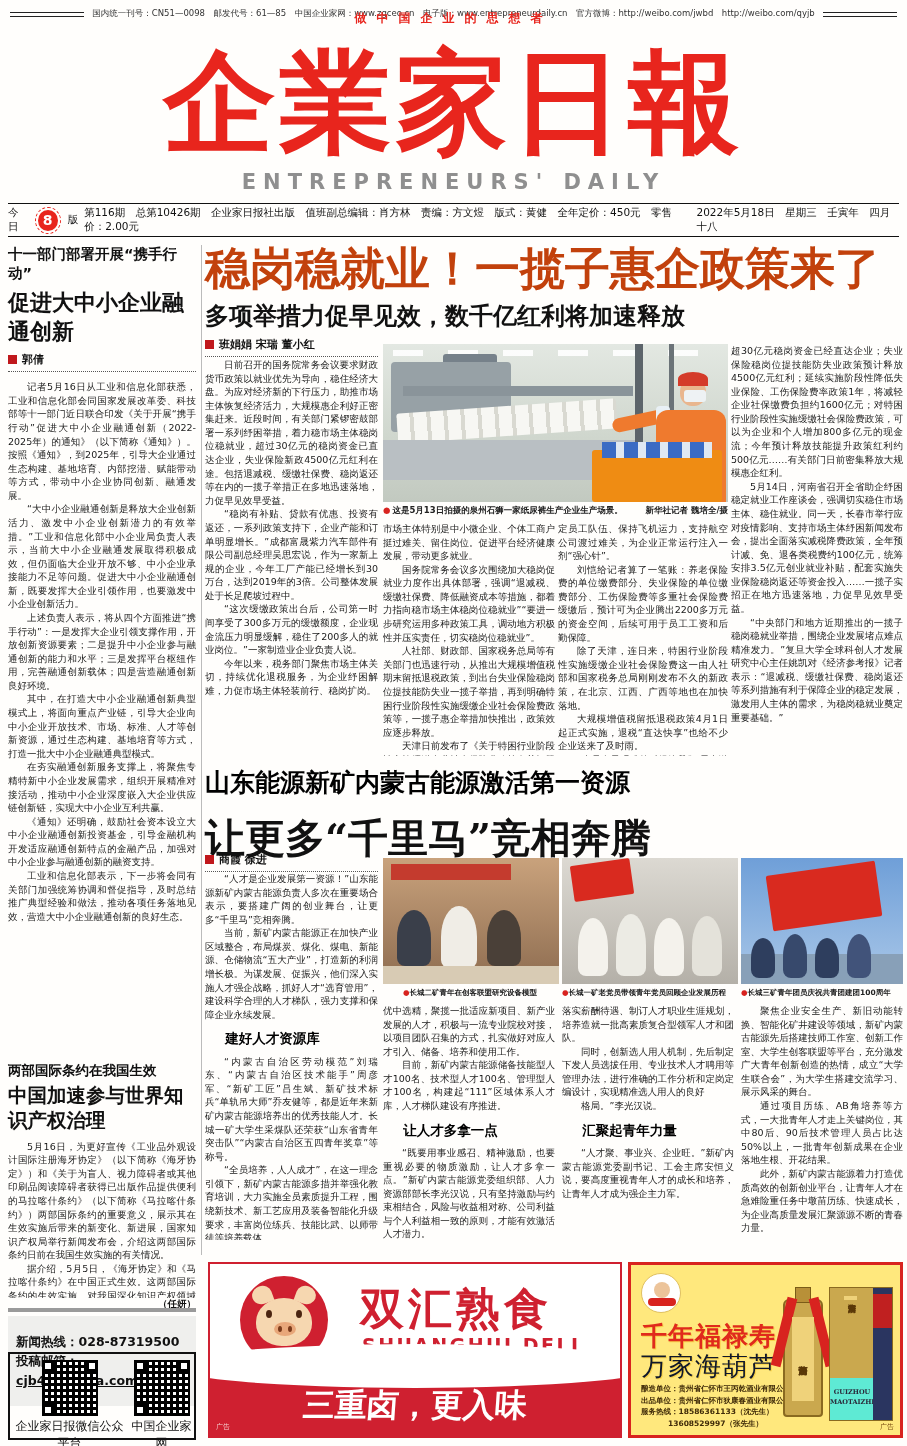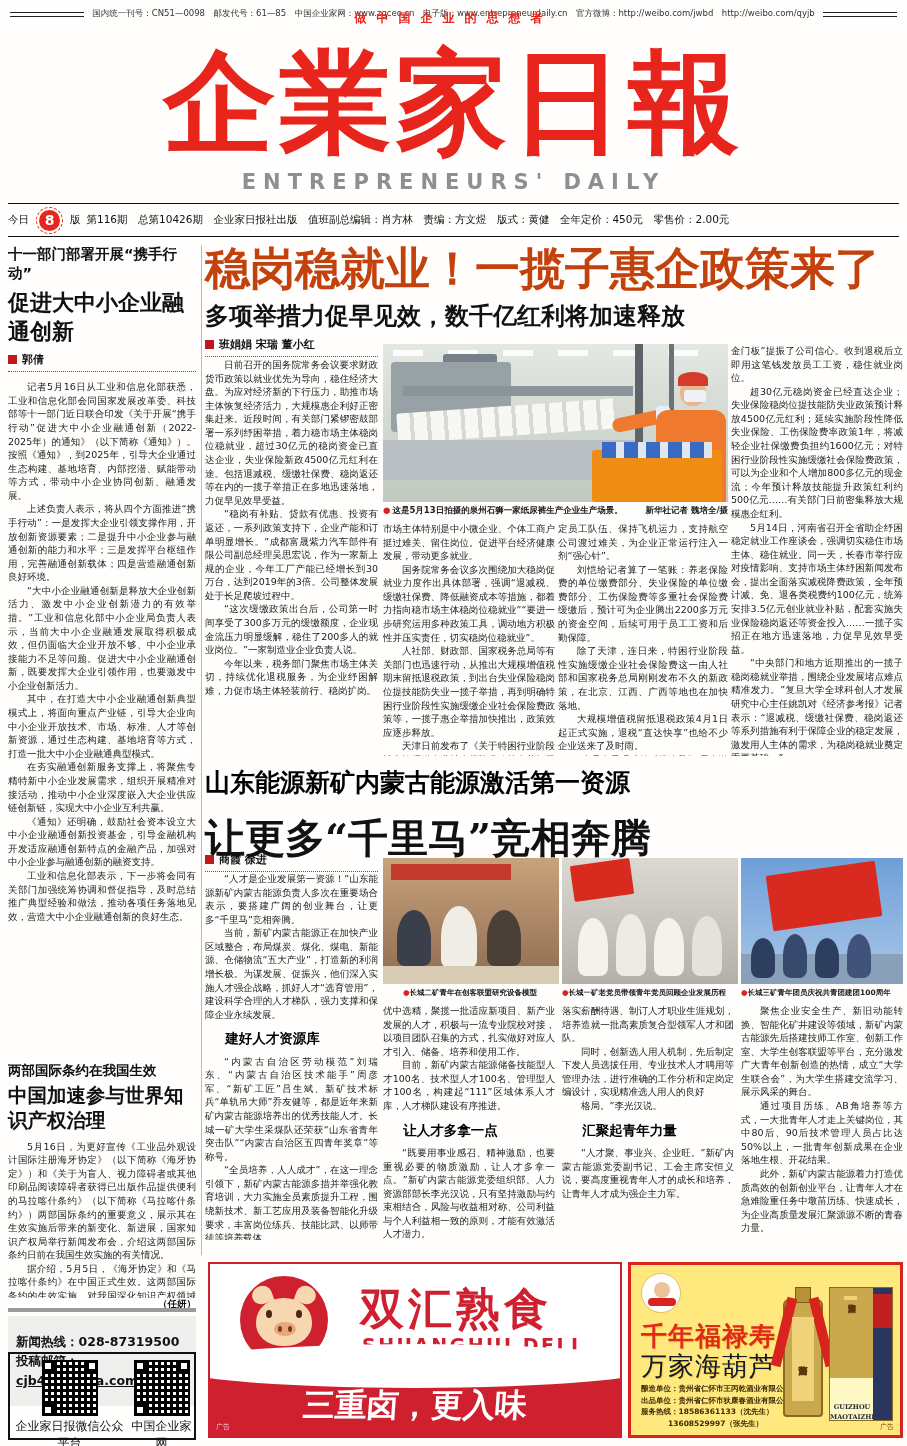--- a/index.html
+++ b/index.html
@@ -164,23 +164,23 @@
         border:2px solid #8a6a20; border-radius:6px 6px 4px 4px; }
   .gd-bottle .cap { position:absolute; top:-14px; left:10px; width:16px; height:16px; background:#b89038; border:1px solid #7a5c18; }
   .gd-bottle .ribbon { position:absolute; top:-4px; left:-6px; width:10px; height:70px; background:#d8231f; transform:rotate(14deg); }
   .gd-bottle .ribbon.r { left:auto; right:-6px; transform:rotate(-14deg); }
   .gd-bottle .lab { position:absolute; top:16px; left:7px; width:22px; height:84px; background:#efd27a;
         writing-mode:vertical-rl; font-size:9px; font-weight:bold; color:#5a3808; text-align:center; line-height:22px; }
   .gd-box { position:absolute; top:22px; left:198px; width:64px; height:134px; background:#caa84e; border:1px solid #8a6a20; display:flex; }
   .gd-box .main { position:relative; width:44px; height:100%; }
   .gd-box .main .vtxt { position:absolute; top:8px; left:14px; writing-mode:vertical-rl; font-size:8px;
         font-weight:bold; color:#5a3808; background:#efd27a; padding:2px 1px; }
-  .gd-box .white { position:absolute; bottom:0; left:0; width:44px; height:42px; background:#fef9c3;
+  .gd-box .white { position:absolute; bottom:0; left:0; width:44px; height:42px; background:#5eead4;
         font-family:"DejaVu Serif","Liberation Serif",serif; font-size:6.5px; font-weight:bold; color:#2a2a3a;
-        text-align:center; padding-top:25px; line-height:1.5; }
+        text-align:center; padding-top:10px; line-height:1.5; }
   .gd-box .side { width:20px; height:100%; background:#2a3560; position:relative; }
   .gd-box .side .band { position:absolute; top:6px; left:0; width:100%; height:34px; background:#c02020; }
   .ad-gd .ad-label { right:6px; bottom:3px; color:#7a4a10; }
 </style>
 </head>
 <body>
 
 <div class="page">
 
   <div class="topbar">
@@ -192,35 +192,36 @@
   <div class="slogan">做中国企业的思想者</div>
 
   <div class="masthead-title">企業家日報</div>
   <div class="masthead-sub">ENTREPRENEURS' DAILY</div>
 
   <div class="infobar">
     <span>今日</span>
     <span class="pagecircle">8</span>
     <span>版</span>
     <span>第116期　总第10426期　企业家日报社出版　值班副总编辑：肖方林　责编：方文煜　版式：黄健　全年定价：450元　零售价：2.00元</span>
+    <span class="date">2022年5月18日　星期三　壬寅年　四月十八</span>
   </div>
 
   <div class="vrule"></div>
 
   <div class="leftcol">
     <div class="a1-kicker">十一部门部署开展“携手行动”</div>
     <div class="a1-headline">促进大中小企业融通创新</div>
     <div class="byline">
       <span class="sq"></span>
       <span>郭倩</span>
     </div>
     <div class="bodytext a1-body">
         <p>记者5月16日从工业和信息化部获悉，工业和信息化部会同国家发展改革委、科技部等十一部门近日联合印发《关于开展“携手行动”促进大中小企业融通创新（2022-2025年）的通知》（以下简称《通知》）。按照《通知》，到2025年，引导大企业通过生态构建、基地培育、内部挖潜、赋能带动等方式，带动中小企业协同创新、融通发展。</p>
+        <p>“大中小企业融通创新是释放大企业创新活力、激发中小企业创新潜力的有效举措。”工业和信息化部中小企业局负责人表示，当前大中小企业融通发展取得积极成效，但仍面临大企业开放不够、中小企业承接能力不足等问题。促进大中小企业融通创新，既要发挥大企业引领作用，也要激发中小企业创新活力。</p>
         <p>上述负责人表示，将从四个方面推进“携手行动”：一是发挥大企业引领支撑作用，开放创新资源要素；二是提升中小企业参与融通创新的能力和水平；三是发挥平台枢纽作用，完善融通创新载体；四是营造融通创新良好环境。</p>
-        <p>“大中小企业融通创新是释放大企业创新活力、激发中小企业创新潜力的有效举措。”工业和信息化部中小企业局负责人表示，当前大中小企业融通发展取得积极成效，但仍面临大企业开放不够、中小企业承接能力不足等问题。促进大中小企业融通创新，既要发挥大企业引领作用，也要激发中小企业创新活力。</p>
         <p>其中，在打造大中小企业融通创新典型模式上，将面向重点产业链，引导大企业向中小企业开放技术、市场、标准、人才等创新资源，通过生态构建、基地培育等方式，打造一批大中小企业融通典型模式。</p>
         <p>在夯实融通创新服务支撑上，将聚焦专精特新中小企业发展需求，组织开展精准对接活动，推动中小企业深度嵌入大企业供应链创新链，实现大中小企业互利共赢。</p>
         <p>《通知》还明确，鼓励社会资本设立大中小企业融通创新投资基金，引导金融机构开发适应融通创新特点的金融产品，加强对中小企业参与融通创新的融资支持。</p>
         <p>工业和信息化部表示，下一步将会同有关部门加强统筹协调和督促指导，及时总结推广典型经验和做法，推动各项任务落地见效，营造大中小企业融通创新的良好生态。</p>
       </div>
   </div>
 
   <div class="a2">
     <div class="a2-kicker">两部国际条约在我国生效</div>
     <div class="a2-headline">中国加速参与世界知识产权治理</div>
@@ -309,21 +310,20 @@
       <p>天津日前发布了《关于特困行业阶段性实施缓缴企业社会保险费政策有关问题的通知》。“缓缴社会保险费对于民航企业来说可谓雪中送炭。”天津航空有限责任公司人力资源部相关负责人表示。</p>
     </div>
   <div class="bodytext cont m-col3">
       <p>定员工队伍、保持飞机运力，支持航空公司渡过难关，为企业正常运行注入一剂“强心针”。</p>
       <p>刘恺给记者算了一笔账：养老保险费的单位缴费部分、失业保险的单位缴费部分、工伤保险费等多重社会保险费缓缴后，预计可为企业腾出2200多万元的资金空间，后续可用于员工工资和后勤保障。</p>
       <p>除了天津，连日来，特困行业阶段性实施缓缴企业社会保险费这一由人社部和国家税务总局刚刚发布不久的新政策，在北京、江西、广西等地也在加快落地。</p>
       <p>大规模增值税留抵退税政策4月1日起正式实施，退税“直达快享”也给不少企业送来了及时雨。</p>
       <p>“真是在最艰难的时候给我们‘雪中送炭’了。”看到到账的176.76万元留抵退税款，成都三合力诚商务服务有限责任公司总经理席浩然特别激动。由于疫情反复，该公司现金流短缺，面临购车资金、车辆固定租金和员工工资等支出无力承担的困境。席浩然说，这笔</p>
     </div>
   <div class="bodytext cont m-col4">
-      <p>金门板”提振了公司信心。收到退税后立即用这笔钱发放员工工资，稳住就业岗位。</p>
       <p>超30亿元稳岗资金已经直达企业；失业保险稳岗位提技能防失业政策预计释放4500亿元红利；延续实施阶段性降低失业保险、工伤保险费率政策1年，将减轻企业社保缴费负担约1600亿元；对特困行业阶段性实施缓缴社会保险费政策，可以为企业和个人增加800多亿元的现金流；今年预计释放技能提升政策红利约500亿元……有关部门日前密集释放大规模惠企红利。</p>
       <p>5月14日，河南省召开全省助企纾困稳定就业工作座谈会，强调切实稳住市场主体、稳住就业。同一天，长春市举行应对疫情影响、支持市场主体纾困新闻发布会，提出全面落实减税降费政策，全年预计减、免、退各类税费约100亿元，统筹安排3.5亿元创业就业补贴，配套实施失业保险稳岗返还等资金投入……一揽子实招正在地方迅速落地，力促早见效早受益。</p>
       <p>“中央部门和地方近期推出的一揽子稳岗稳就业举措，围绕企业发展堵点难点精准发力。”复旦大学全球科创人才发展研究中心主任姚凯对《经济参考报》记者表示：“退减税、缓缴社保费、稳岗返还等系列措施有利于保障企业的稳定发展，激发用人主体的需求，为稳岗稳就业奠定重要基础。”</p>
     </div>
 
   <div class="s-kicker">山东能源新矿内蒙古能源激活第一资源</div>
   <div class="s-headline">让更多“千里马”竞相奔腾</div>
   <div class="byline s-byline">
     <span class="sq"></span>
     <span>商霞 徐进</span>

